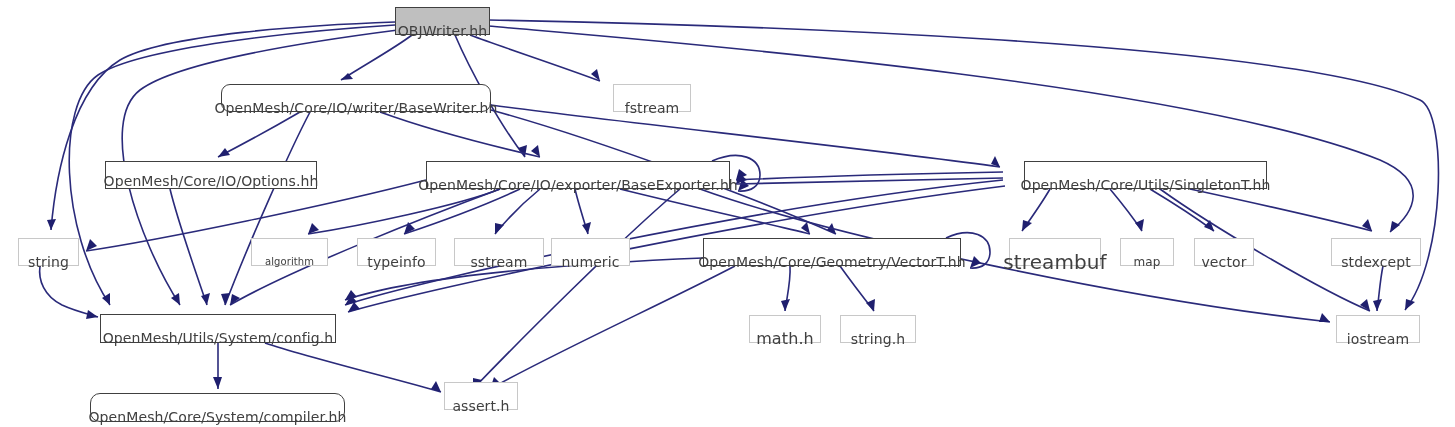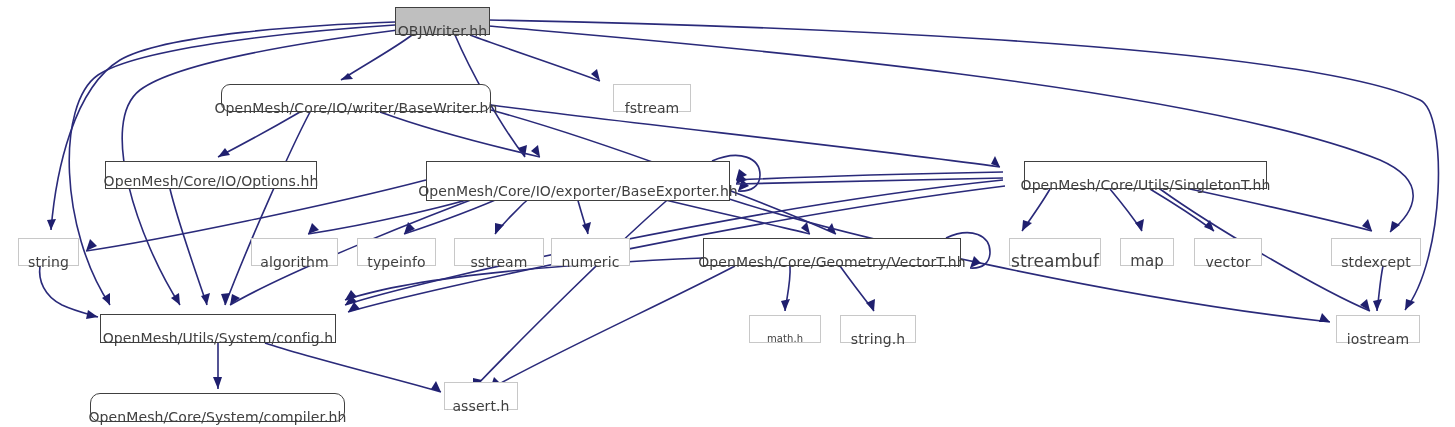--- a/index.html
+++ b/index.html
@@ -198,60 +198,60 @@
       </div>
       <div class="node-box n-project" style="left: 221px; top: 84px; width: 270px; height: 28px; font-size: 14px; border-radius: 9px;">
         <span class="node-label">OpenMesh/Core/IO/writer/BaseWriter.hh</span>
       </div>
       <div class="node-box n-system" style="left: 613px; top: 84px; width: 78px; height: 28px; font-size: 14px;">
         <span class="node-label">fstream</span>
       </div>
       <div class="node-box n-project" style="left: 105px; top: 161px; width: 212px; height: 28px; font-size: 14px; align-items: flex-end;">
         <span class="node-label">OpenMesh/Core/IO/Options.hh</span>
       </div>
-      <div class="node-box n-project" style="left: 426px; top: 161px; width: 304px; height: 40px; font-size: 14px;">
+      <div class="node-box n-project" style="left: 426px; top: 161px; width: 304px; height: 28px; font-size: 14px;">
         <span class="node-label">OpenMesh/Core/IO/exporter/BaseExporter.hh</span>
       </div>
       <div class="node-box n-project" style="left: 1024px; top: 161px; width: 243px; height: 28px; font-size: 14px;">
         <span class="node-label">OpenMesh/Core/Utils/SingletonT.hh</span>
       </div>
       <div class="node-box n-system" style="left: 18px; top: 238px; width: 61px; height: 28px; font-size: 14px;">
         <span class="node-label">string</span>
       </div>
-      <div class="node-box n-system" style="left: 251px; top: 238px; width: 87px; height: 28px; font-size: 14px;">
+      <div class="node-box n-system" style="left: 251px; top: 238px; width: 77px; height: 28px; font-size: 10px;">
         <span class="node-label">algorithm</span>
       </div>
       <div class="node-box n-system" style="left: 357px; top: 238px; width: 79px; height: 28px; font-size: 14px;">
         <span class="node-label">typeinfo</span>
       </div>
       <div class="node-box n-system" style="left: 454px; top: 238px; width: 90px; height: 28px; font-size: 14px;">
         <span class="node-label">sstream</span>
       </div>
       <div class="node-box n-system" style="left: 551px; top: 238px; width: 79px; height: 28px; font-size: 14px;">
         <span class="node-label">numeric</span>
       </div>
       <div class="node-box n-project" style="left: 703px; top: 238px; width: 258px; height: 28px; font-size: 14px;">
         <span class="node-label">OpenMesh/Core/Geometry/VectorT.hh</span>
       </div>
-      <div class="node-box n-system" style="left: 1009px; top: 238px; width: 92px; height: 28px; font-size: 17px;">
+      <div class="node-box n-system" style="left: 1009px; top: 238px; width: 92px; height: 28px; font-size: 20px;">
         <span class="node-label">streambuf</span>
       </div>
-      <div class="node-box n-system" style="left: 1120px; top: 238px; width: 54px; height: 28px; font-size: 15px;">
+      <div class="node-box n-system" style="left: 1120px; top: 238px; width: 54px; height: 28px; font-size: 12px;">
         <span class="node-label">map</span>
       </div>
-      <div class="node-box n-system" style="left: 1194px; top: 238px; width: 68px; height: 28px; font-size: 14px;">
+      <div class="node-box n-system" style="left: 1194px; top: 238px; width: 60px; height: 28px; font-size: 14px;">
         <span class="node-label">vector</span>
       </div>
       <div class="node-box n-system" style="left: 1331px; top: 238px; width: 90px; height: 28px; font-size: 14px;">
         <span class="node-label">stdexcept</span>
       </div>
       <div class="node-box n-project" style="left: 100px; top: 314px; width: 236px; height: 29px; font-size: 14px;">
         <span class="node-label">OpenMesh/Utils/System/config.h</span>
       </div>
-      <div class="node-box n-system" style="left: 749px; top: 315px; width: 72px; height: 28px; font-size: 10px;">
+      <div class="node-box n-system" style="left: 749px; top: 315px; width: 72px; height: 28px; font-size: 16px;">
         <span class="node-label">math.h</span>
       </div>
       <div class="node-box n-system" style="left: 840px; top: 315px; width: 76px; height: 28px; font-size: 14px;">
         <span class="node-label">string.h</span>
       </div>
       <div class="node-box n-system" style="left: 1336px; top: 315px; width: 84px; height: 28px; font-size: 14px;">
         <span class="node-label">iostream</span>
       </div>
       <div class="node-box n-project" style="left: 90px; top: 393px; width: 255px; height: 29px; font-size: 14px; border-radius: 10px;">
         <span class="node-label">OpenMesh/Core/System/compiler.hh</span>

